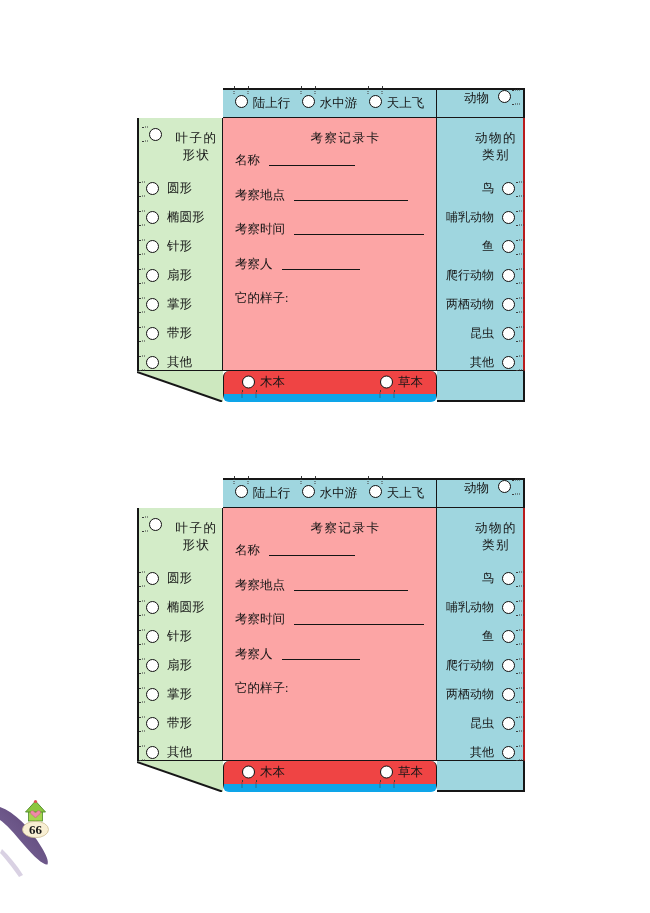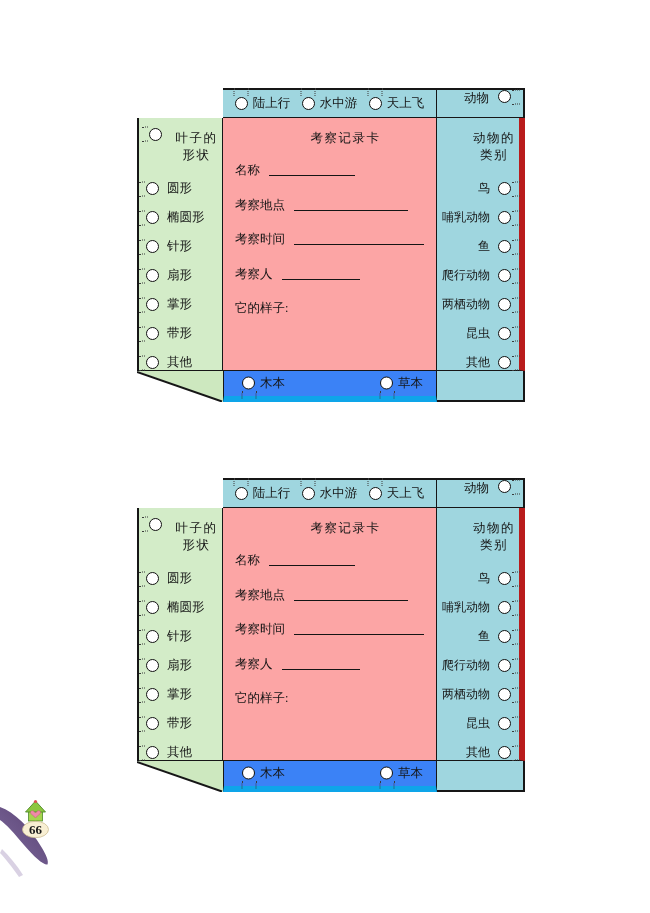--- a/index.html
+++ b/index.html
@@ -11,45 +11,45 @@
           display:grid; grid-template-columns:86px 214px 88px; grid-template-rows:30px 253px 31px;
           font-size:12.5px; }
   .cell { box-sizing:border-box; }
 
   .hp { background:#d3ecc8; border-top:2px solid #161616; border-left:2px solid #161616;
         border-right:1.5px solid #161616; border-bottom:1.5px solid #161616;
         display:flex; align-items:center; padding-left:10px; gap:8px;margin-top:44px; }
   .hm { background:#9fd6df; border-top:2px solid #161616; border-bottom:1.5px solid #161616;
         border-right:1.5px solid #161616; display:flex; align-items:center;
         justify-content:space-around; padding:0 6px; }
-  .hitem { display:flex; align-items:center; gap:5px; }
+  .hitem { display:flex; gap:5px; }
   .ha { background:#9fd6df; border-top:2px solid #161616; border-right:2px solid #161616;
         border-bottom:1.5px solid #161616; display:flex; align-items:flex-start;
         justify-content:flex-end; padding-right:12px; gap:9px; }
 
   .bl { background:#d3ecc8; border-left:2px solid #161616; border-right:1.5px solid #161616;
         border-bottom:1.5px solid #161616; }
   .bm { background:#fca5a5; border-right:1.5px solid #161616; border-bottom:1.5px solid #161616;
         padding:0 12px; }
-  .br { background:#9fd6df; border-right:6px solid #b91c1c; border-bottom:1.5px solid #161616; }
+  .br { background:#9fd6df; border-right:2px solid #b91c1c; border-bottom:1.5px solid #161616; }
 
   .ctitle { text-align:center; margin-top:12px; letter-spacing:1.5px; font-size:12.5px;padding-left:32px; }
   .items { margin-top:10px; }
   .litem { display:flex; align-items:center; gap:8px; padding-left:7px; height:29px; }
   .ritem { display:flex; align-items:center; justify-content:flex-end; gap:8px; padding-right:8px; height:29px; font-size:12px; }
 
-  .frows { margin-top:10px; }
+  .frows { margin-top:0; }
   .frow { height:29.5px; display:flex; align-items:flex-start; padding-top:5px; }
   .fline { border-bottom:1.6px solid #141414; margin-left:9px; margin-top:13px; }
   .u0 { width:86px; } .u1 { width:114px; } .u2 { width:132px; } .u3 { width:78px; }
 
   .fl { background:transparent; }
   .fl svg { display:block; }
-  .fm { background:#3b82f6; border-left:1.5px solid #161616; border-right:1.5px solid #161616;
-        border-bottom:6px solid #0ea5e9; position:relative; }
+  .fm { background:#ef4444; border-left:1.5px solid #161616; border-right:1.5px solid #161616;
+        border-bottom:8px solid #0ea5e9; position:relative;border-radius:6px; }
   .fitem { position:absolute; top:46%; transform:translateY(-50%); display:flex; align-items:center; gap:5px; }
   .fitem.p1 { left:18px; } .fitem.p2 { left:156px;text-align:right; }
   .fr { background:#9fd6df; border-right:2px solid #161616; border-bottom:2px solid #161616; }
 
   
   .pc { position:relative; width:11px; height:11px; background:#ffffff;
         border:1.9px solid #111111; border-radius:50%; flex:none; }
   .tail { position:absolute; box-sizing:border-box; }
   .tl { right:calc(100% + 2px); top:50%; transform:translateY(-50%); width:6px; height:15px;
         border-top:1.4px dotted #3a3a3a; border-bottom:1.4px dotted #3a3a3a; }

